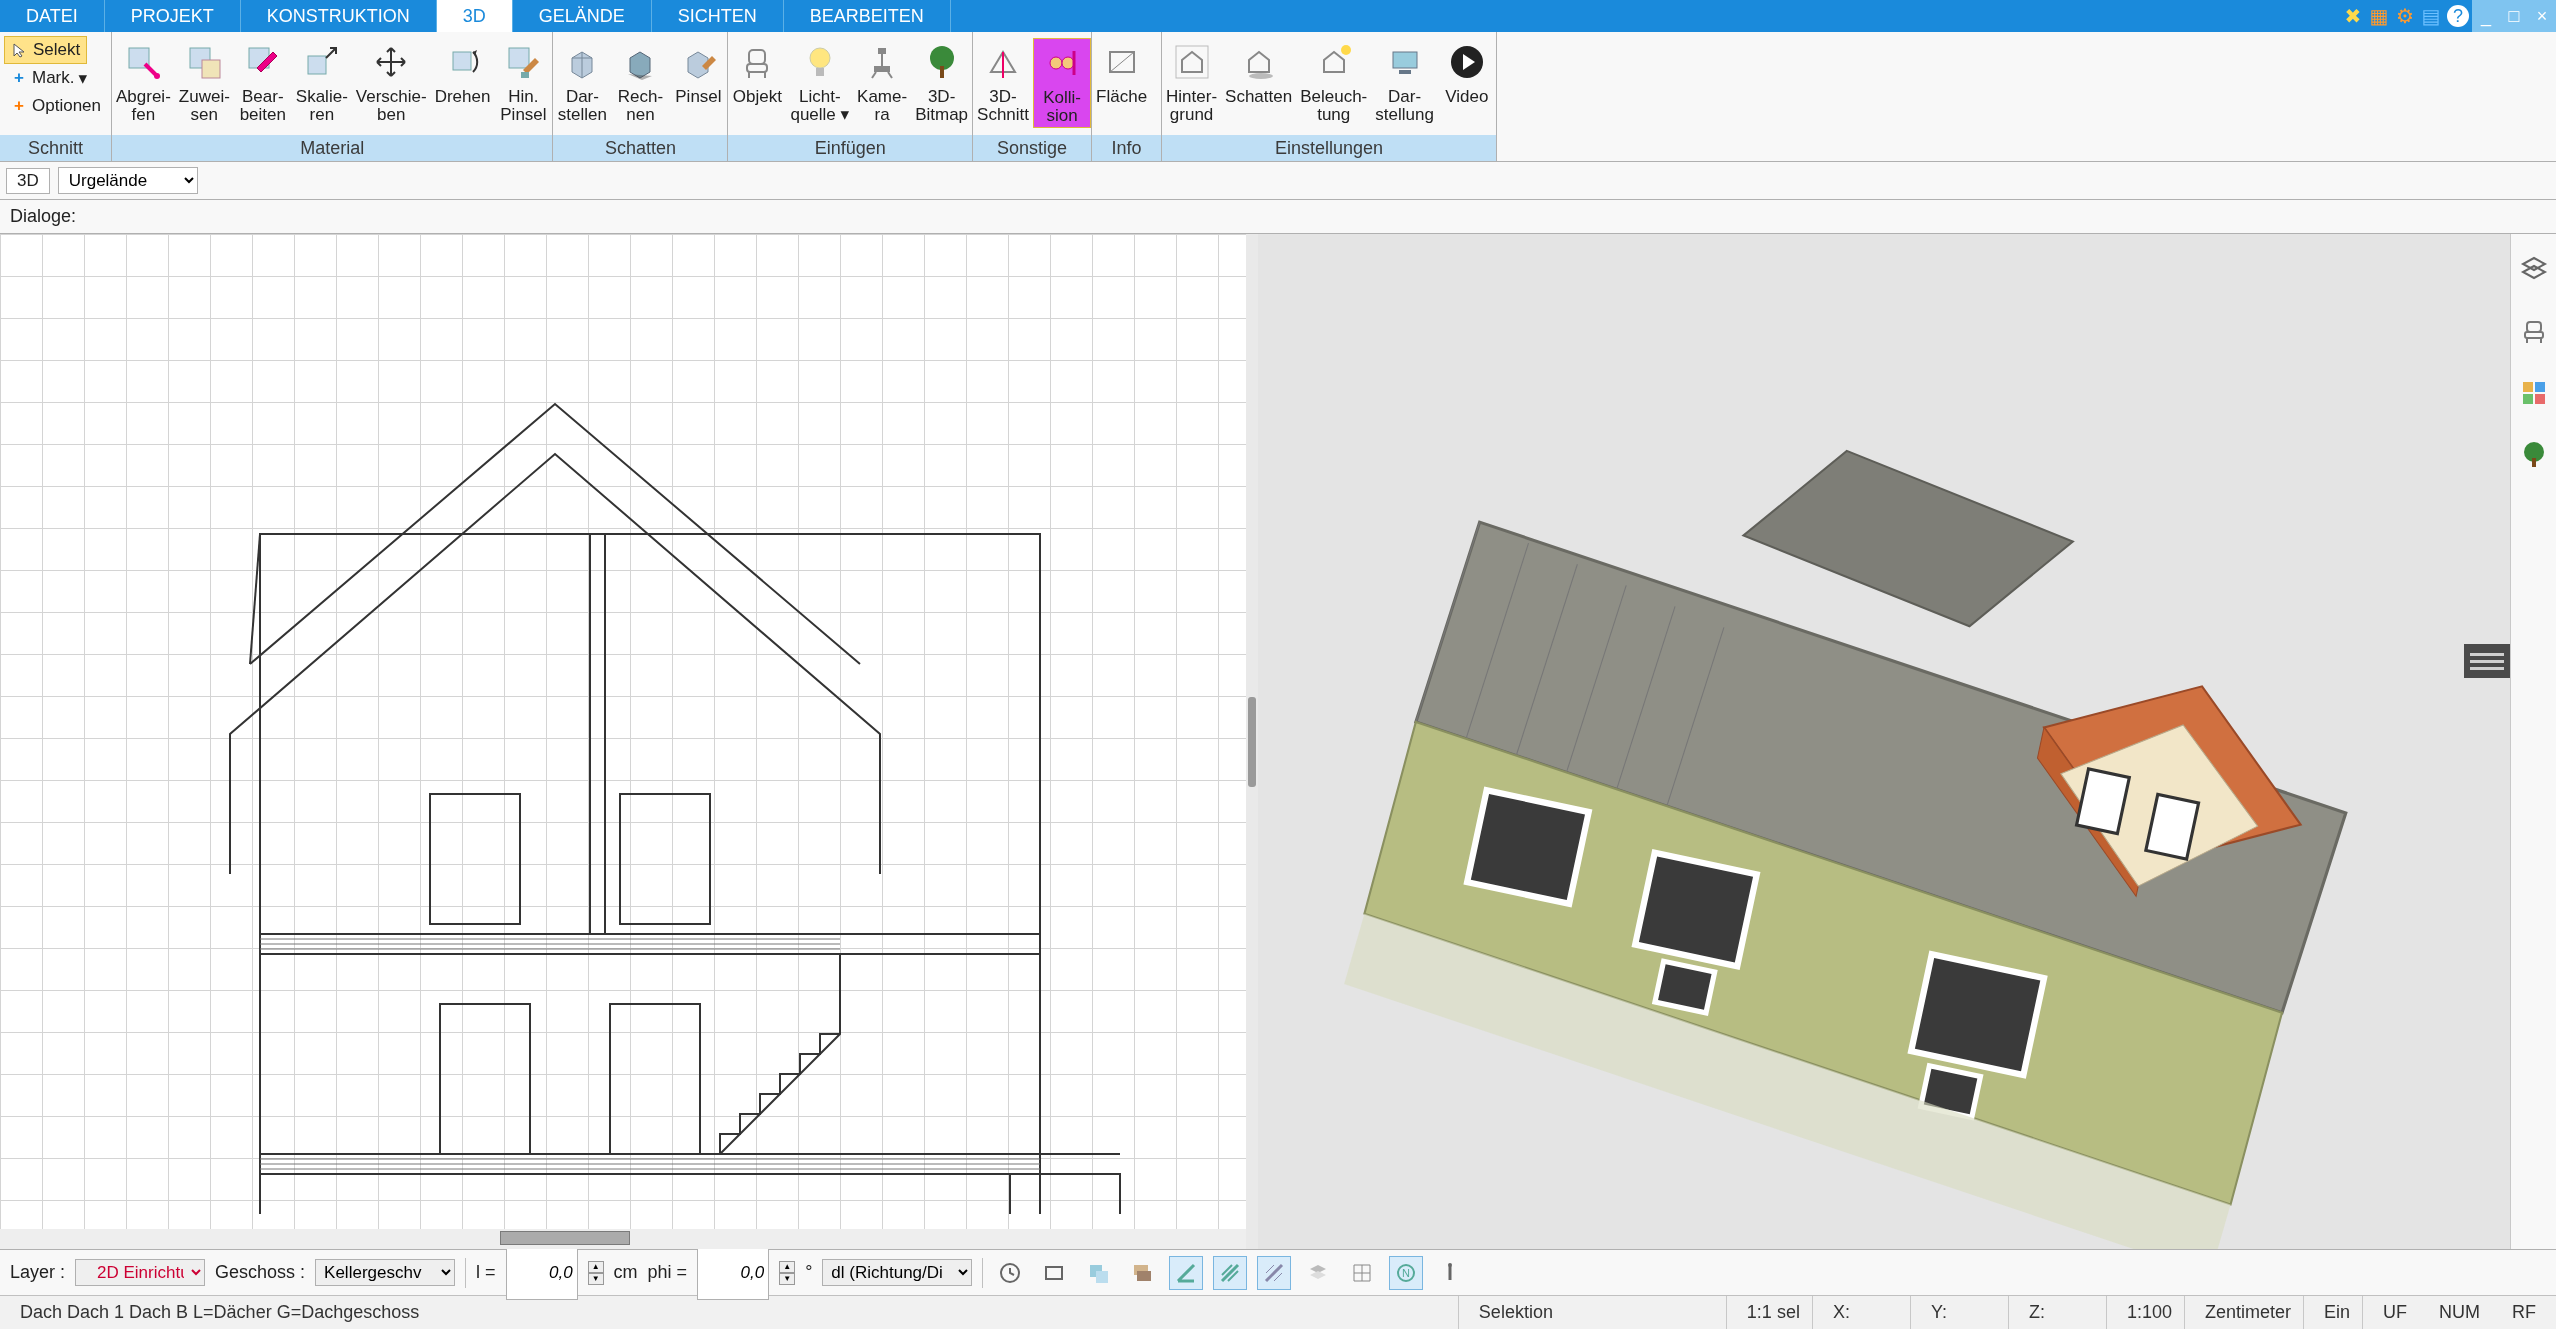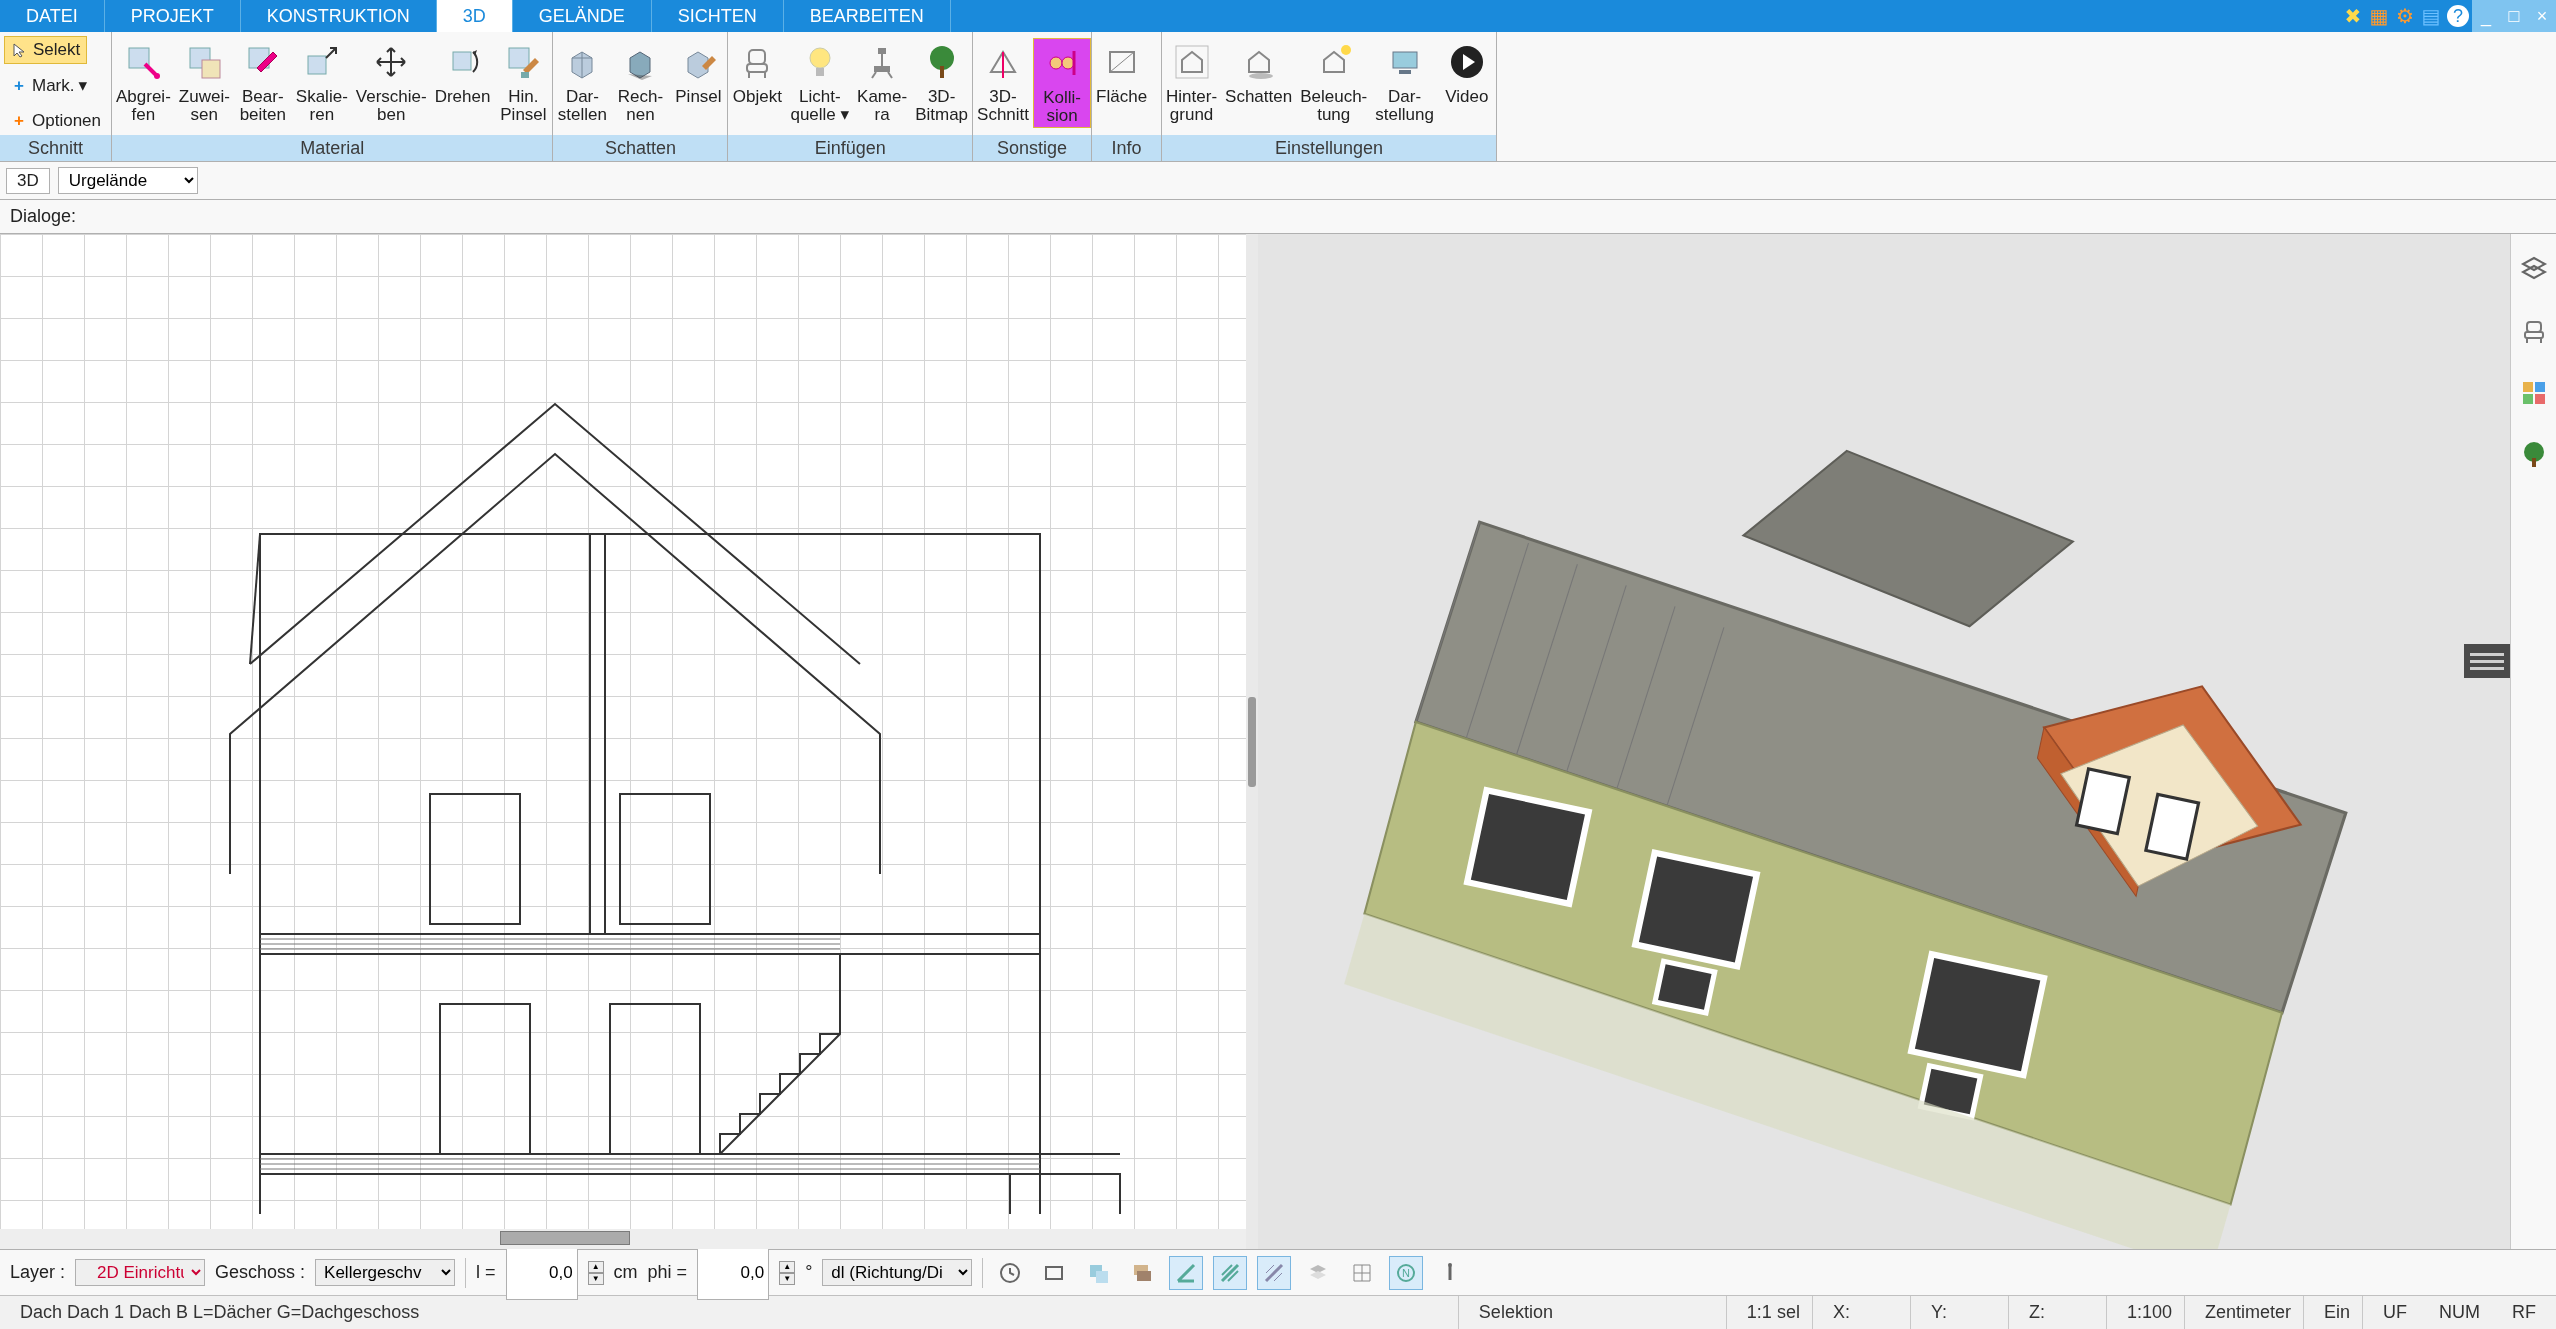--- a/index.html
+++ b/index.html
@@ -10,21 +10,21 @@
 #menutabs .tab { padding: 0 26px; line-height: 32px; font-size: 18px; color: #fff; border-right: 1px solid #5bb0e6; cursor: pointer; }
 #menutabs .tab.active { background: #fff; color: #1a8adb; }
 #menutabs .spacer { flex: 1; }
 #menutabs .sysbtn { width: 28px; line-height: 32px; text-align: center; font-size: 18px; color: #fff; cursor: pointer; }
 #menutabs .sysbtn.help { color: #1a8adb; background: #fff; border-radius: 50%; width: 22px; height: 22px; margin: 5px 3px; line-height: 22px; }
 #menutabs .sysico { width: 26px; text-align:center; line-height:32px; font-size:20px; }
 
 
 #ribbon { height: 130px; background: #f8f8f8; border-bottom: 1px solid #b0b0b0; display: flex; }
 .rgroup { border-right: 1px solid #b0b0b0; display: flex; flex-direction: column; }
-.rgroup .items { flex: 1; display: flex; align-items: flex-start; padding-top: 6px; justify-content: space-between; }
+.rgroup .items { flex: 1; display: flex; align-items: flex-start; padding-top: 6px; }
 .rgroup .glabel { height: 26px; line-height: 26px; text-align: center; font-size: 18px; background: #bfdff5; color: #3b3b3b; }
 .rbtn { display: flex; flex-direction: column; align-items: center; justify-content: flex-start; padding: 2px 4px; cursor: pointer; min-width: 58px; }
 .rbtn .ico { width: 44px; height: 44px; margin-bottom: 4px; display:flex; align-items:center; justify-content:center; }
 .rbtn .lab { font-size: 17px; text-align: center; line-height: 1.05; white-space: pre-line; color: #222; }
 .rbtn.highlight { background: #d946ef; border: 1px solid #e0b93a; }
 
 
 #selgroup { width: 112px; }
 #selgroup .row { display:flex; align-items:center; height:28px; padding:0 6px; font-size:17px; cursor:pointer; }
 #selgroup .row.sel { background:#ffe38a; border:1px solid #e0b93a; }
@@ -50,21 +50,21 @@
 #rightpane { flex:1; background:#e4e4e4; position:relative; overflow:hidden; }
 #vtoolbar { width: 46px; background:#f8f8f8; border-left:1px solid #c9c9c9; display:flex; flex-direction:column; align-items:center; padding-top:18px; gap:28px; }
 #vtoolbar .vico { width:34px; height:34px; display:flex; align-items:center; justify-content:center; cursor:pointer; }
 #rightpane svg { position:absolute; inset:0; }
 #handlebar { position:absolute; right:0; top:410px; width:46px; height:34px; background:#4a4a4a; display:flex; flex-direction:column; justify-content:center; gap:4px; padding:6px; }
 #handlebar div { height:3px; background:#d0d0d0; }
 
 
 #bottombar { height:46px; background:#f8f8f8; border-top:1px solid #b0b0b0; display:flex; align-items:center; padding:0 10px; gap:10px; font-size:18px; }
 #bottombar select { font-size:17px; border:1px solid #b0b0b0; padding:2px 4px; }
-#bottombar input[type=text] { width:72px; font-size:17px; border:1px solid #b0b0b0; padding:16px 4px; text-align:right; }
+#bottombar input[type=text] { width:72px; font-size:17px; border:1px solid #b0b0b0; padding:16px 4px; text-align:right;font-style:italic; }
 #bottombar .spin { display:inline-flex; flex-direction:column; }
 #bottombar .spin button { width:16px; height:12px; font-size:8px; line-height:8px; padding:0; border:1px solid #999; background:#eee; }
 #bottombar .ico { width:34px; height:34px; border:1px solid transparent; display:flex; align-items:center; justify-content:center; cursor:pointer; color:#555; }
 #bottombar .ico.active { background:#d9ecfa; border-color:#7ab6e0; }
 #bottombar .sep { width:1px; height:30px; background:#c0c0c0; }
 
 
 #statusbar { height:34px; background:#f1f1f1; border-top:1px solid #c0c0c0; display:flex; align-items:center; font-size:18px; color:#333; padding:0 8px; gap:8px; }
 #statusbar .cell { padding:0 12px; border-right:1px solid #c8c8c8; height:100%; display:flex; align-items:center; }
 #statusbar .flex { flex:1; }

